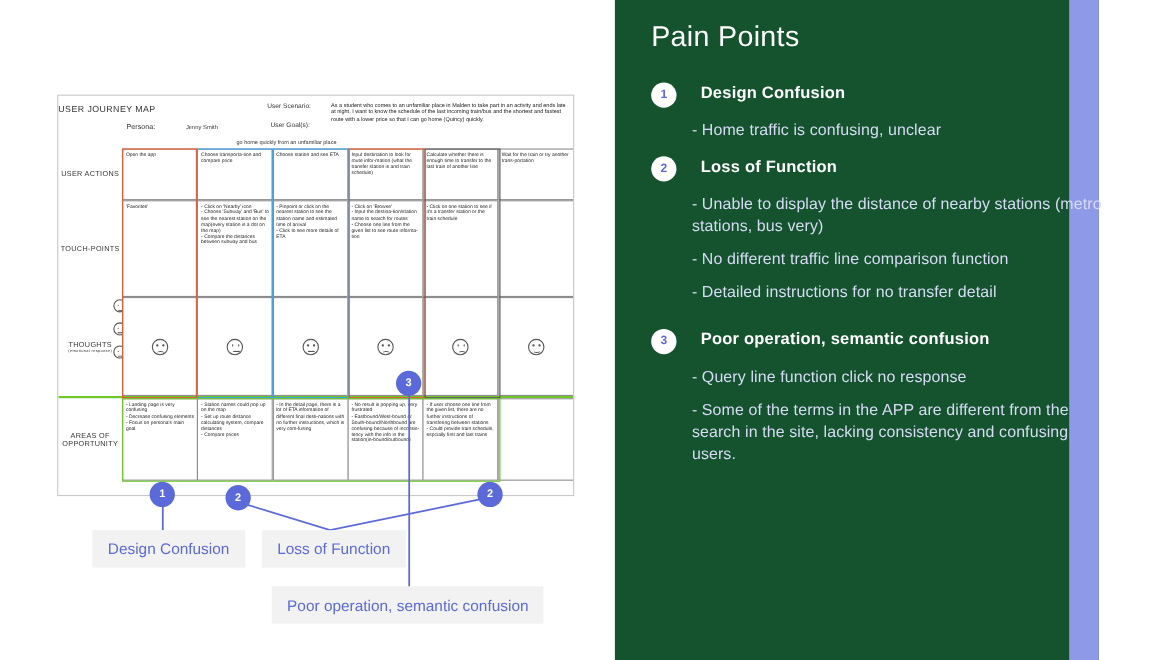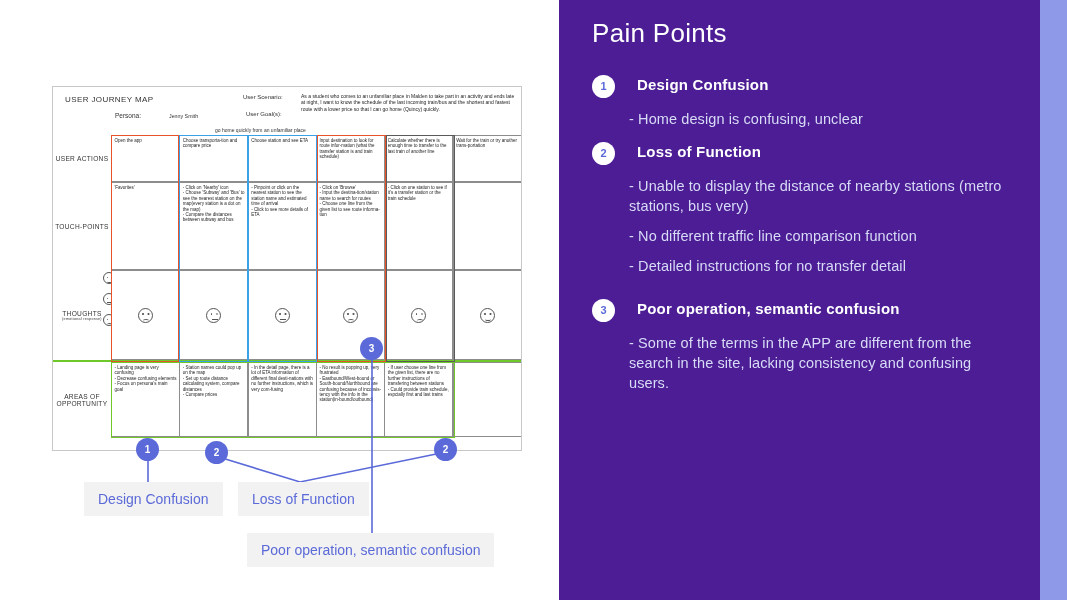--- a/index.html
+++ b/index.html
@@ -6,22 +6,22 @@
   html,body{ width:1067px; height:600px; }
   body{
     font-family:"Liberation Sans", sans-serif;
     background:#ffffff;
     overflow:hidden;
     position:relative;
   }
 
   
   #right-panel{
-    position:absolute; left:559px; top:0; width:508px; height:600px;
-    background:#4c1d95;
+    position:absolute; left:559px; top:0; width:440px; height:600px;
+    background:#14532d;
   }
   #right-edge-strip{
     position:absolute; right:0; top:0; width:27px; height:600px;
     background:#8e9ae8;
   }
   #pain-title{
     position:absolute; left:33px; top:18px;
     color:#ffffff; font-size:26px; font-weight:400; letter-spacing:0.3px;
   }
   .pp-group{ position:absolute; left:33px; width:410px; }
@@ -40,21 +40,21 @@
     margin:0 0 10px 37px; letter-spacing:0.1px;
   }
 
   
   #map-wrap{
     position:absolute; left:52px; top:86px; width:470px; height:365px;
     background:#ffffff; border:1px solid #c8c8c8;
     font-size:4.6px; color:#222; overflow:hidden;
   }
   #map-header{ position:relative; height:48px; }
-  #jm-title{ position:absolute; left:12px; top:8px; font-size:8px; letter-spacing:0.4px; color:#333; }
+  #jm-title{ position:absolute; left:0; top:8px; font-size:8px; letter-spacing:0.4px; color:#333; }
   #jm-persona-label{ position:absolute; left:62px; top:25px; font-size:6.5px; color:#333; }
   #jm-persona-value{ position:absolute; left:116px; top:26px; font-size:5.3px; color:#333; }
   #jm-scenario-label{ position:absolute; left:190px; top:7px; font-size:6px; color:#333; }
   #jm-goals-label{ position:absolute; left:193px; top:24px; font-size:6px; color:#333; width:50px; line-height:7px;}
   #jm-goals-value{ position:absolute; left:162px; top:40px; font-size:5px; color:#333; }
   #jm-scenario-text{ position:absolute; left:248px; top:6px; width:215px; font-size:5px; line-height:6.4px; color:#222; }
 
   .row{ position:relative; display:flex; }
   .row-label{
     width:58px; flex:0 0 58px; position:relative;
@@ -114,38 +114,39 @@
 <div id="right-panel">
   <div id="right-edge-strip"></div>
 
   <div id="pain-title">Pain Points</div>
 
   <div class="pp-group" id="g1" style="top:75px;">
     <div class="pp-head">
       <div class="pp-badge">1</div>
       <div class="pp-headline">Design Confusion</div>
     </div>
-    <div class="pp-item">- Home design is confusing, unclear</div>
+    <div class="pp-item">- Home traffic is confusing, unclear</div>
   </div>
 
   <div class="pp-group" id="g2" style="top:142px;">
     <div class="pp-head">
       <div class="pp-badge">2</div>
       <div class="pp-headline">Loss of Function</div>
     </div>
     <div class="pp-item">- Unable to display the distance of nearby stations (metro stations, bus very)</div>
     <div class="pp-item">- No different traffic line comparison function</div>
     <div class="pp-item">- Detailed instructions for no transfer detail</div>
   </div>
 
   <div class="pp-group" id="g3" style="top:299px;">
     <div class="pp-head">
       <div class="pp-badge">3</div>
       <div class="pp-headline">Poor operation, semantic confusion</div>
     </div>
+    <div class="pp-item">- Query line function click no response</div>
     <div class="pp-item">- Some of the terms in the APP are different from the search in the site, lacking consistency and confusing users.</div>
   </div>
 </div>
 
 <div id="map-wrap">
 
   <div id="map-header">
     <div id="jm-title">USER JOURNEY MAP</div>
     <div id="jm-persona-label">Persona:</div>
     <div id="jm-persona-value">Jenny Smith</div>

